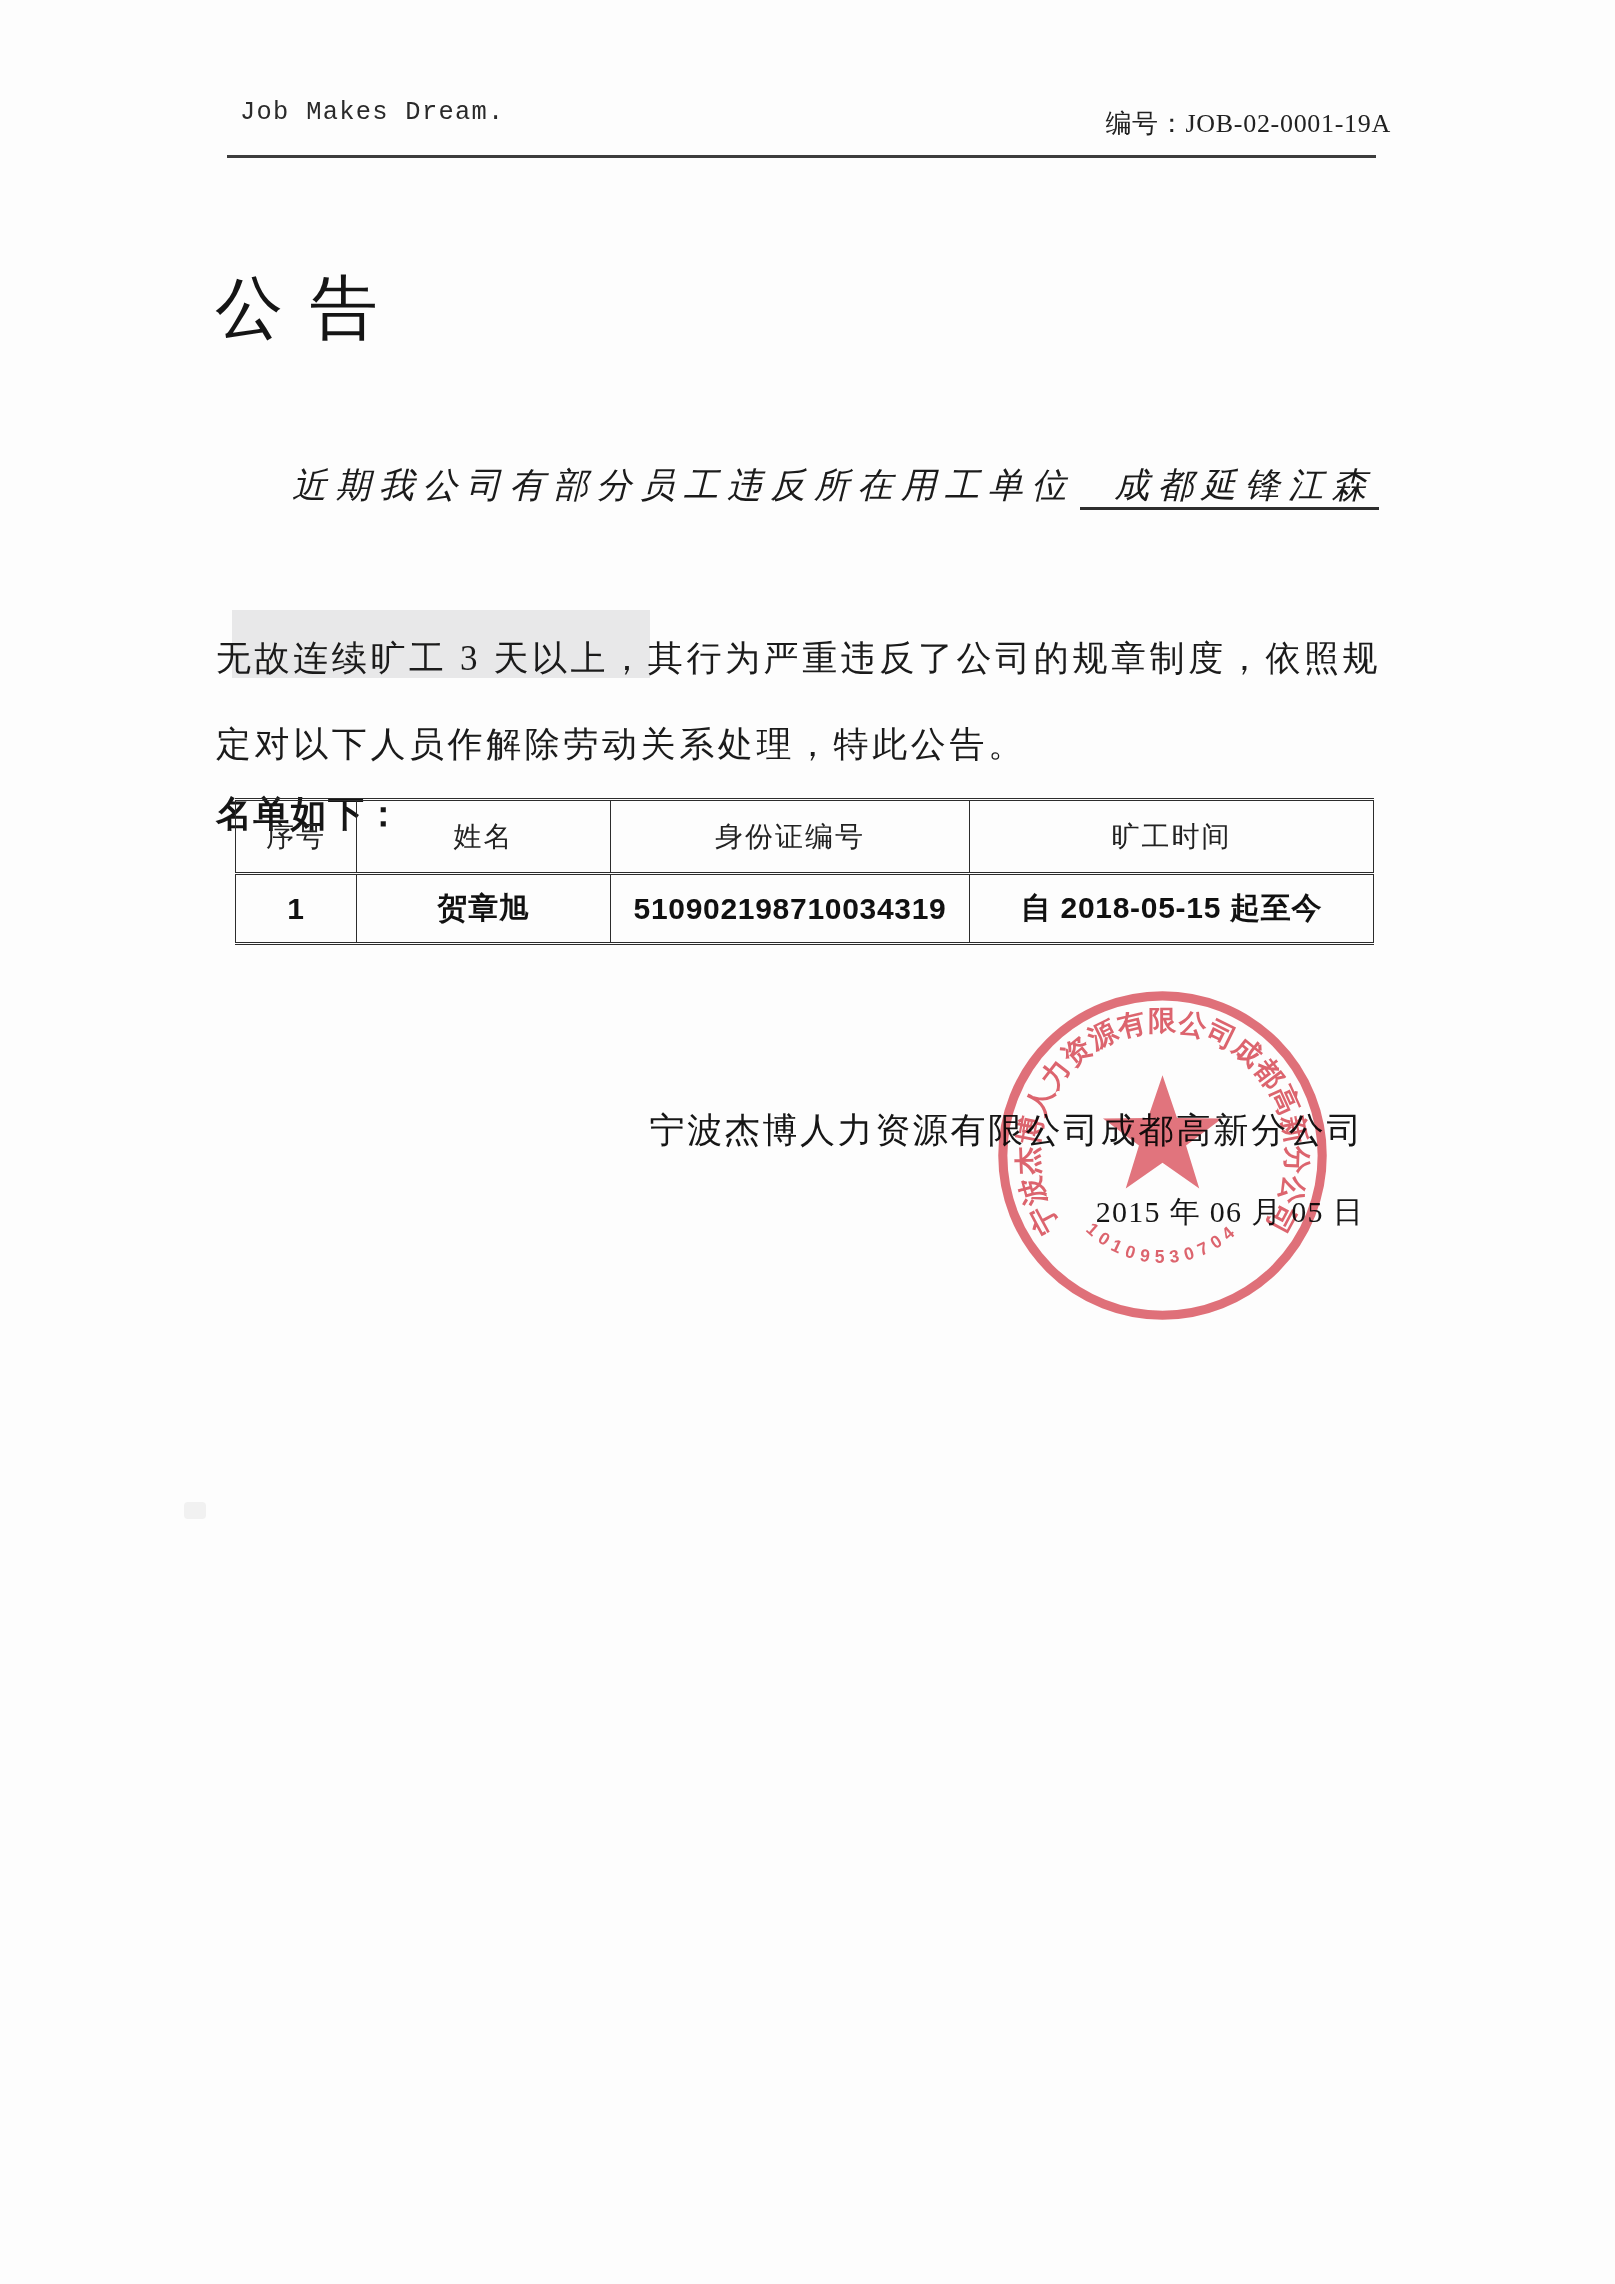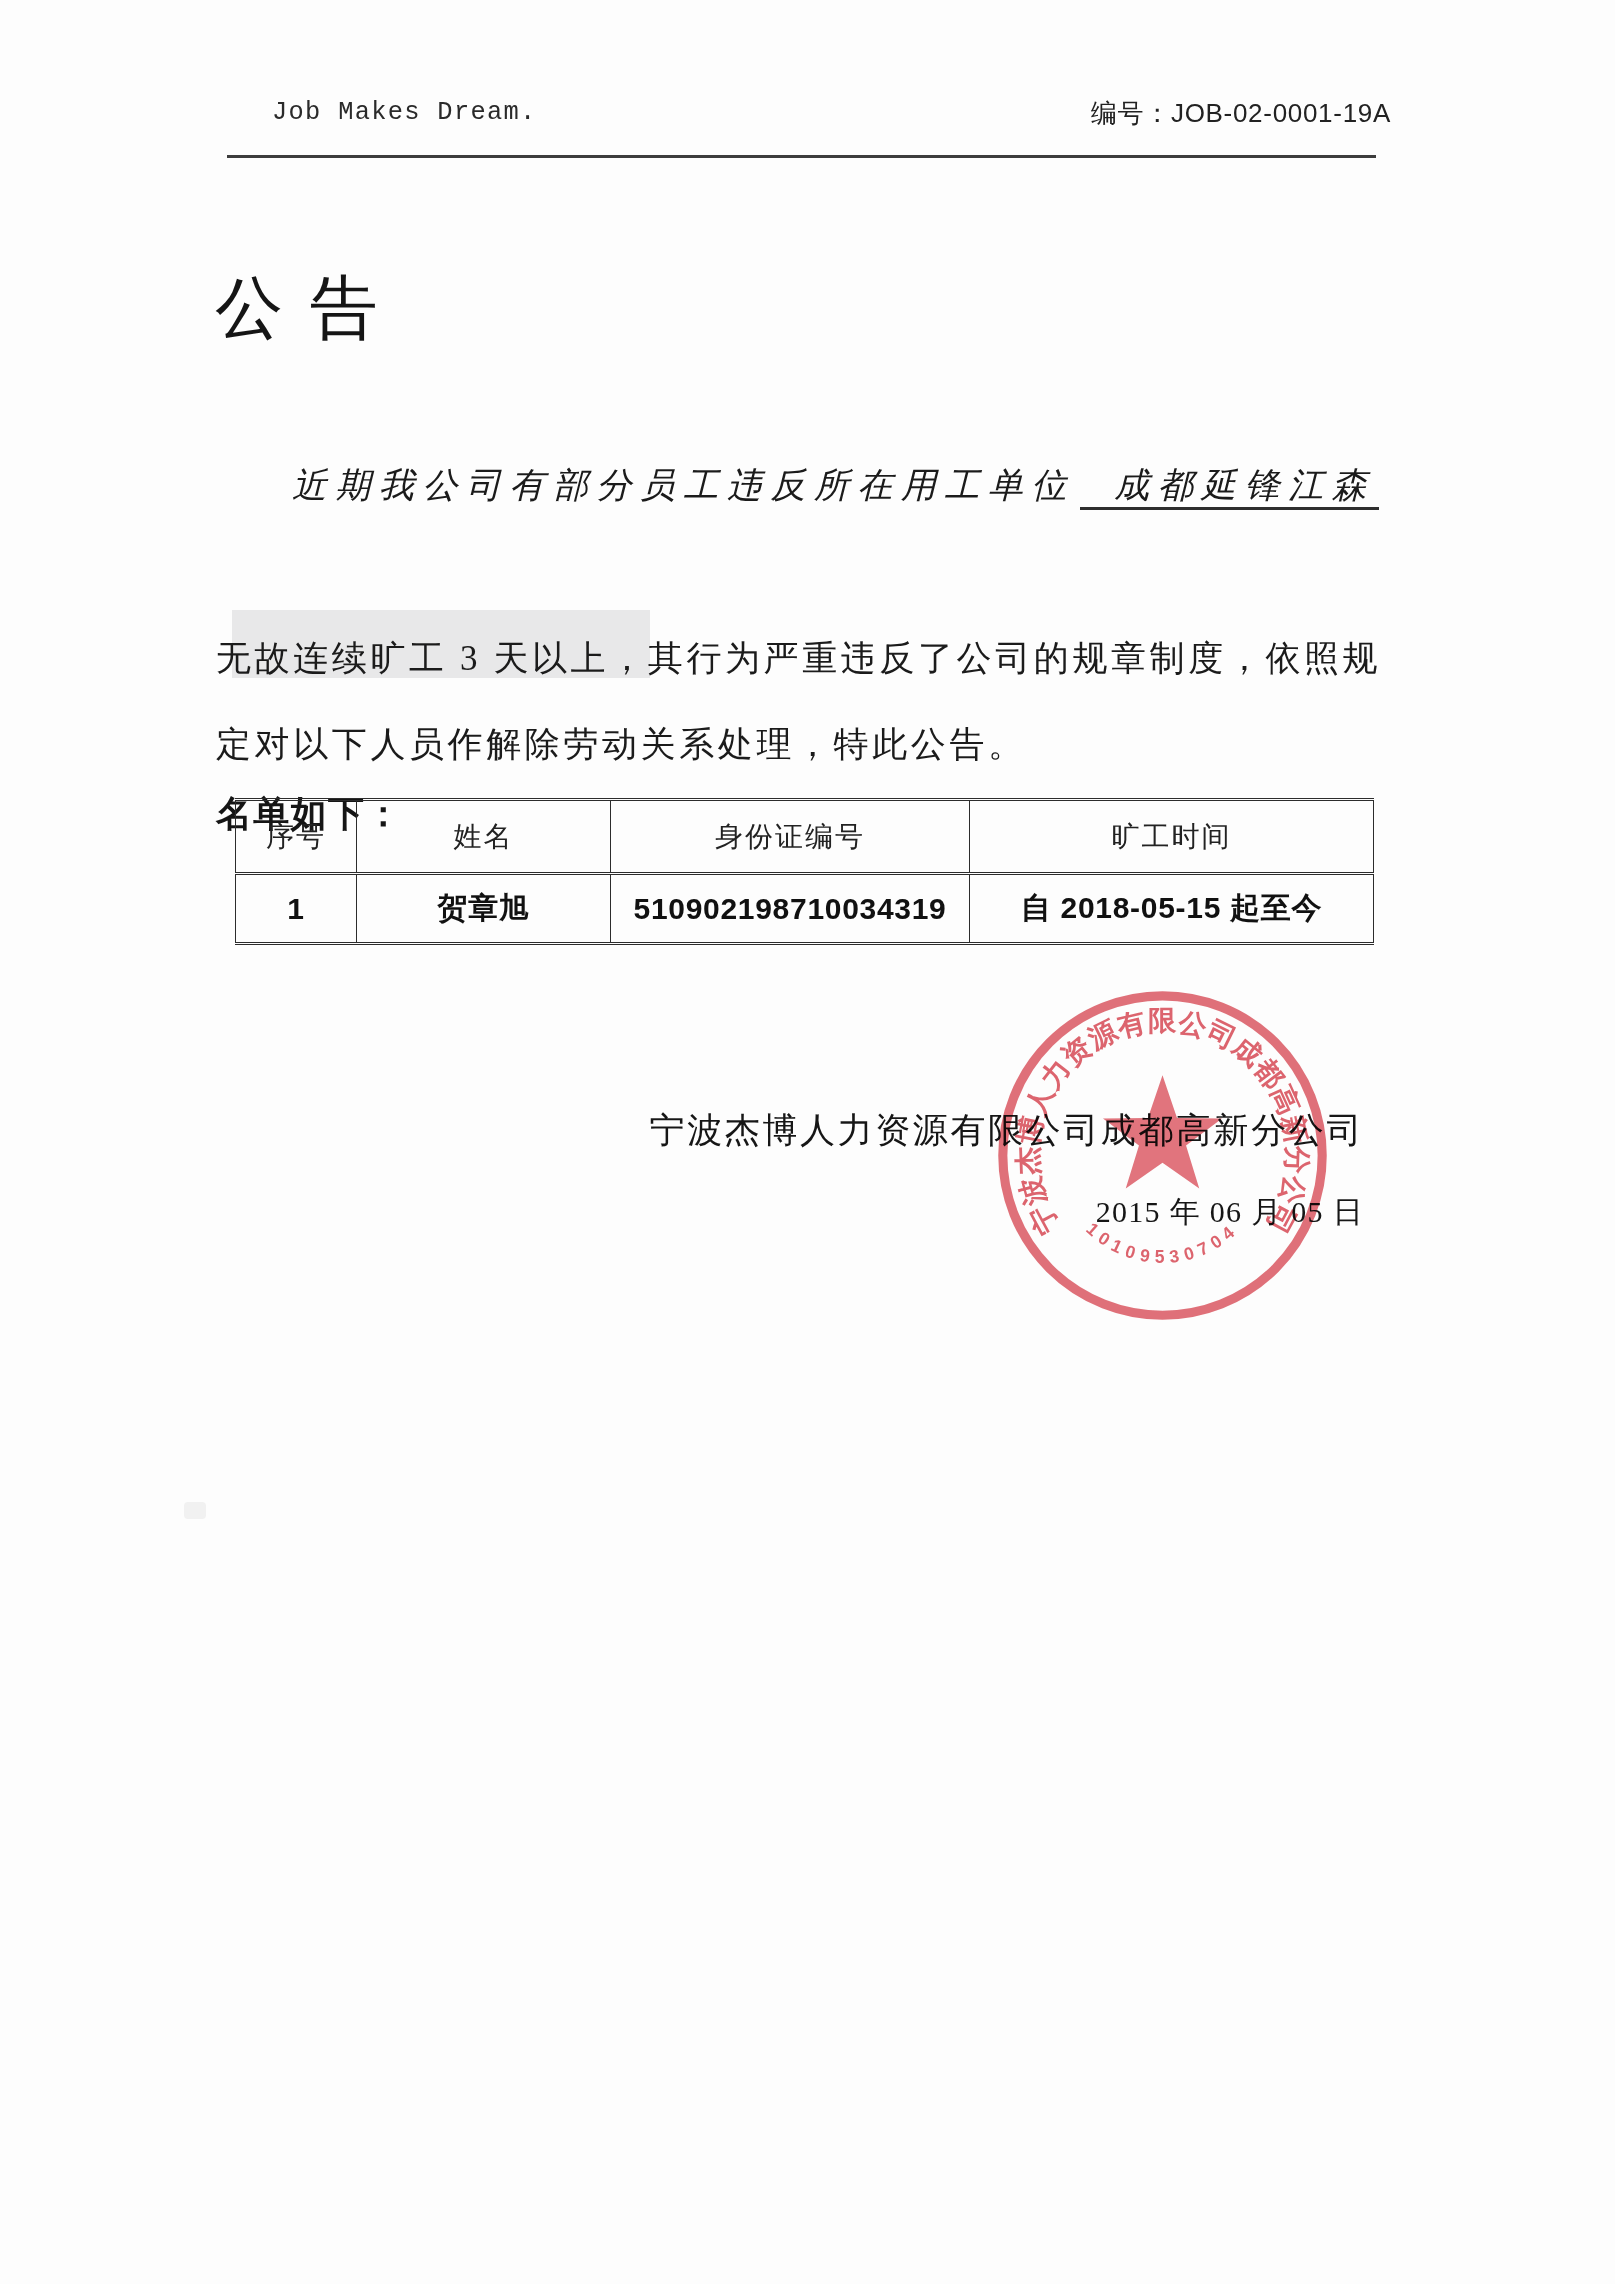--- a/index.html
+++ b/index.html
@@ -8,25 +8,25 @@
     width:1616px;height:2284px;
     background:#fdfdfd;
     overflow:hidden;
     font-family:"Liberation Serif","DejaVu Serif",serif;
     color:#1e1e1e;
   }
   
   .hdr-slogan{
     position:absolute;left:240px;top:98px;
     font-family:"Liberation Mono","DejaVu Sans Mono",monospace;
-    font-size:25.4px;color:#2a2a2a;letter-spacing:1.3px;white-space:nowrap;margin-left:32px;
+    font-size:25.4px;color:#2a2a2a;letter-spacing:1.3px;white-space:nowrap;
   }
   .hdr-docno{
-    position:absolute;right:225px;top:96px;
-    font-family:Liberation Sans, sans-serif;
+    position:absolute;right:225px;top:106px;
+    font-family:Liberation Serif, serif;
     font-size:26px;color:#222;letter-spacing:0.7px;white-space:nowrap;
   }
   .hdr-rule{
     position:absolute;left:227px;top:155px;width:1149px;height:3.3px;
     background:#3d3d3d;border:0;
   }
   
   .doc-title{
     position:absolute;left:215px;top:263px;width:1160px;
     text-align:left;

